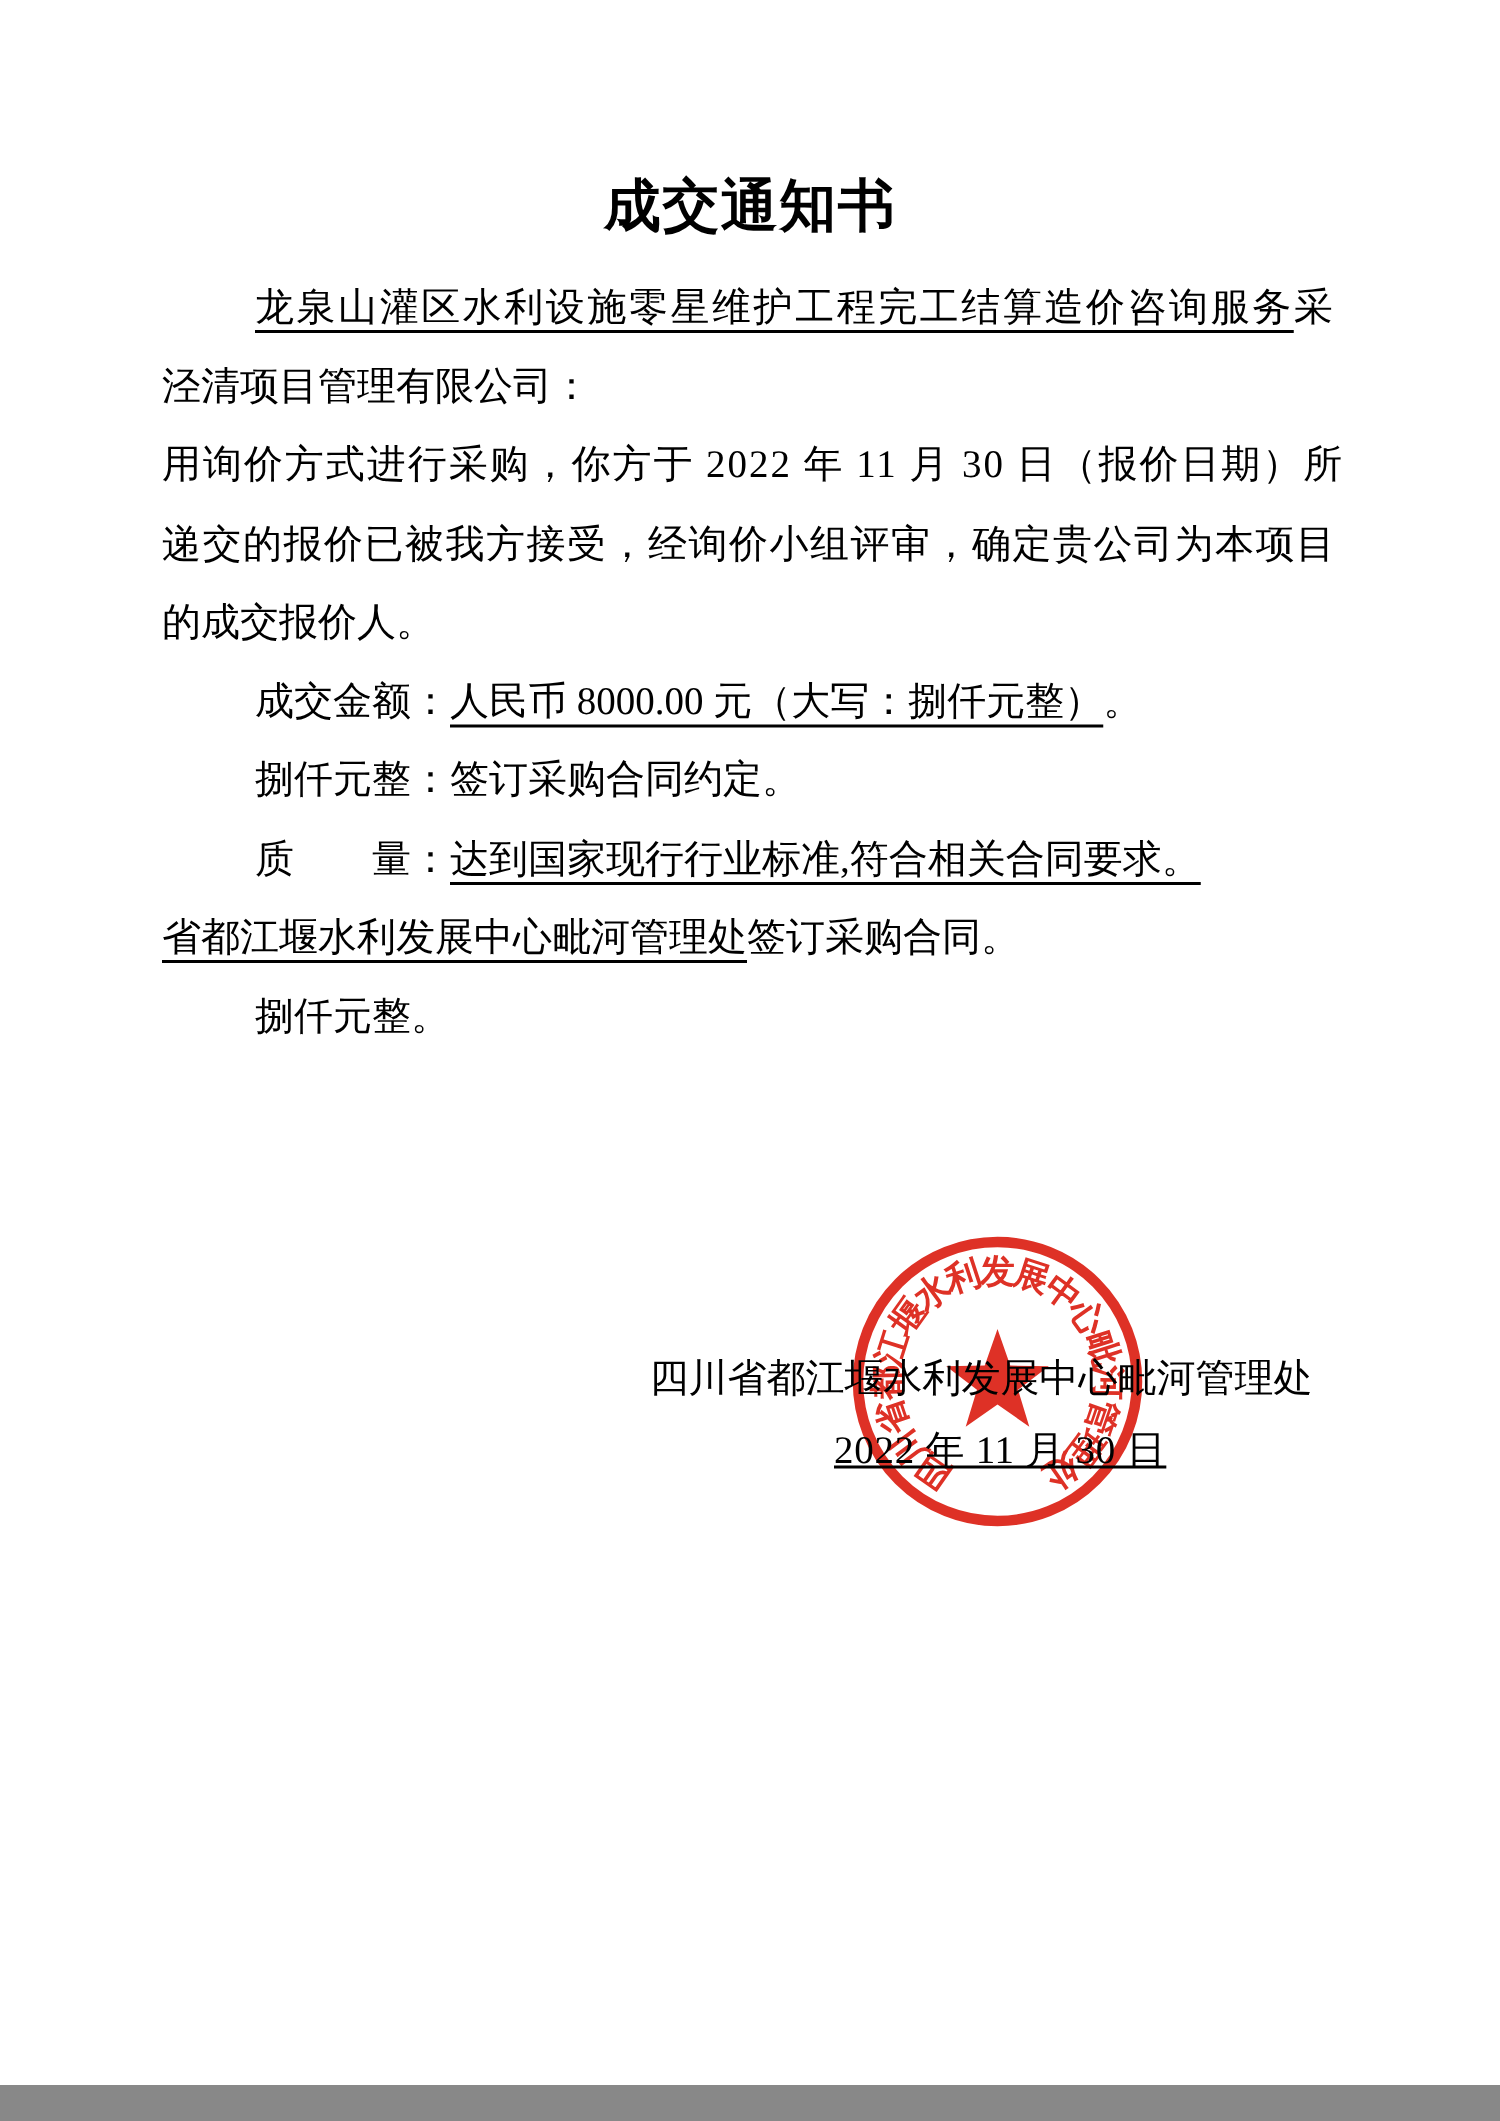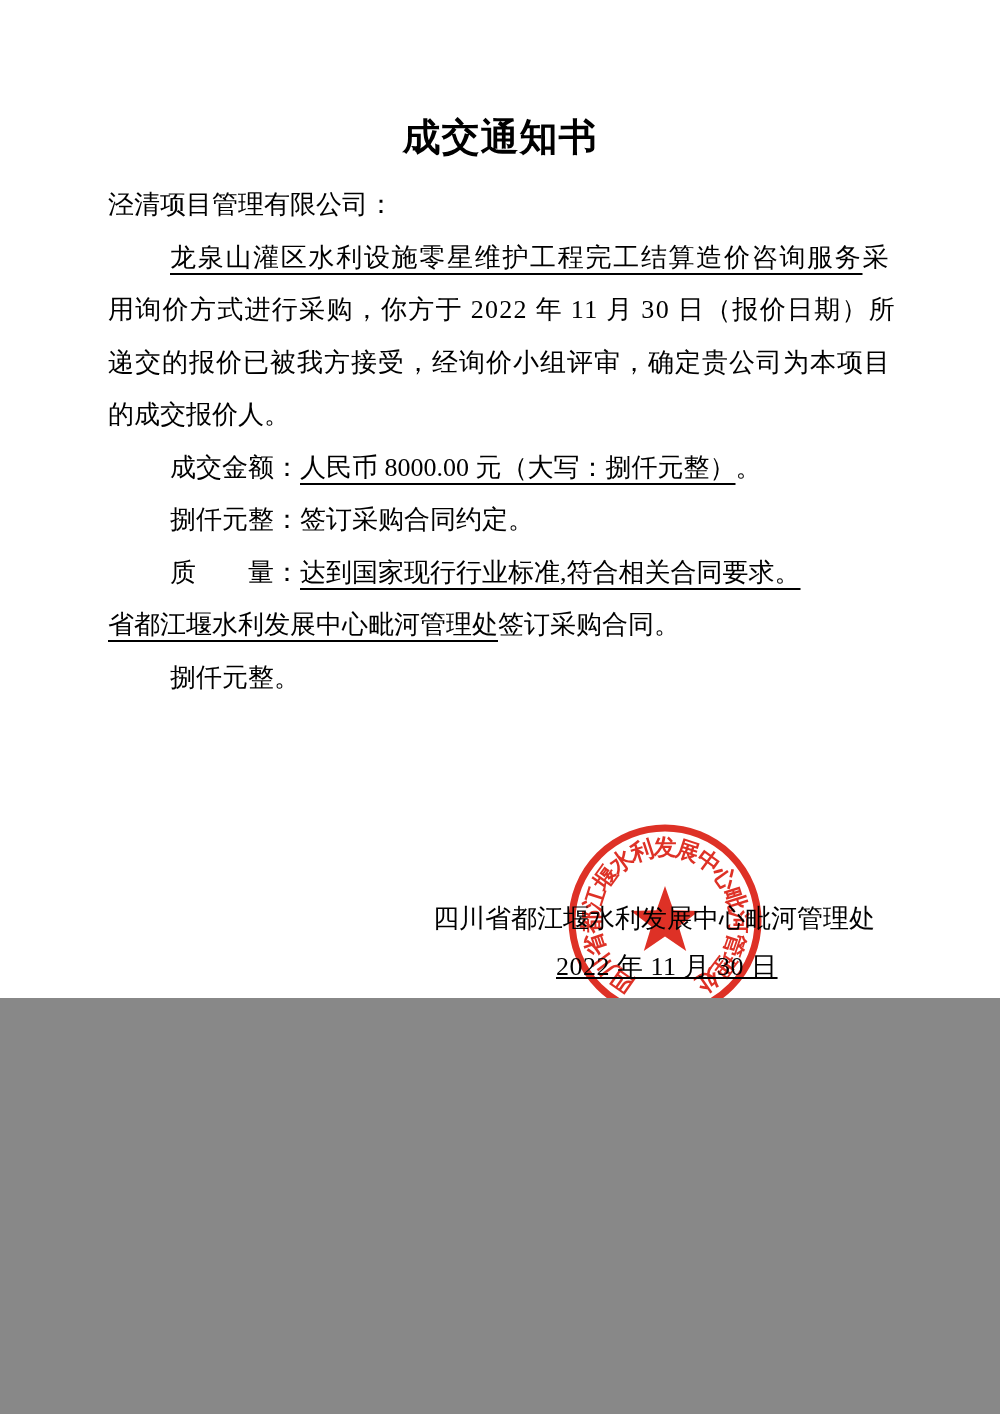--- a/index.html
+++ b/index.html
@@ -1,18 +1,18 @@
 <!DOCTYPE html>
 <html style="--stamp-color: #dc2418;"><head>
 <meta charset="utf-8">
 <style>
   html,body{margin:0;padding:0;background:#888;}
   .page{
     position:relative;
-    width:1000px;height:998px;
+    width:1000px;height:1390px;
     margin:0 auto;
     background:#ffffff;
     font-family:"Liberation Serif","DejaVu Serif",serif;
     color:#000;
     overflow:hidden;
   }
   .title{
     position:absolute;
     top:112px;left:0;right:0;
     text-align:center;
@@ -76,23 +76,23 @@
 </style>
 </head>
 <body>
 
 <div class="page">
 
   <div class="title">成交通知书</div>
 
   <div class="content">
 
+    <div class="line ind ls17"><span class="u">龙泉山灌区水利设施零星维护工程完工结算造价咨询服务</span><span>采</span></div>
+
     <div class="line"><span>泾清项目管理有限公司：</span></div>
-
-    <div class="line ind ls17"><span class="u">龙泉山灌区水利设施零星维护工程完工结算造价咨询服务</span><span>采</span></div>
 
     <div class="line ls13">用询价方式进行采购，你方于 2022 年 11 月 30 日（报价日期）所</div>
 
     <div class="line ls10">递交的报价已被我方接受，经询价小组评审，确定贵公司为本项目</div>
 
     <div class="line">的成交报价人。</div>
 
     <div class="line ind"><span>成交金额：</span><span class="u">人民币 8000.00 元（大写：捌仟元整）</span><span>。</span></div>
 
     <div class="line ind"><span>捌仟元整：</span><span>签订采购合同约定。</span></div>

